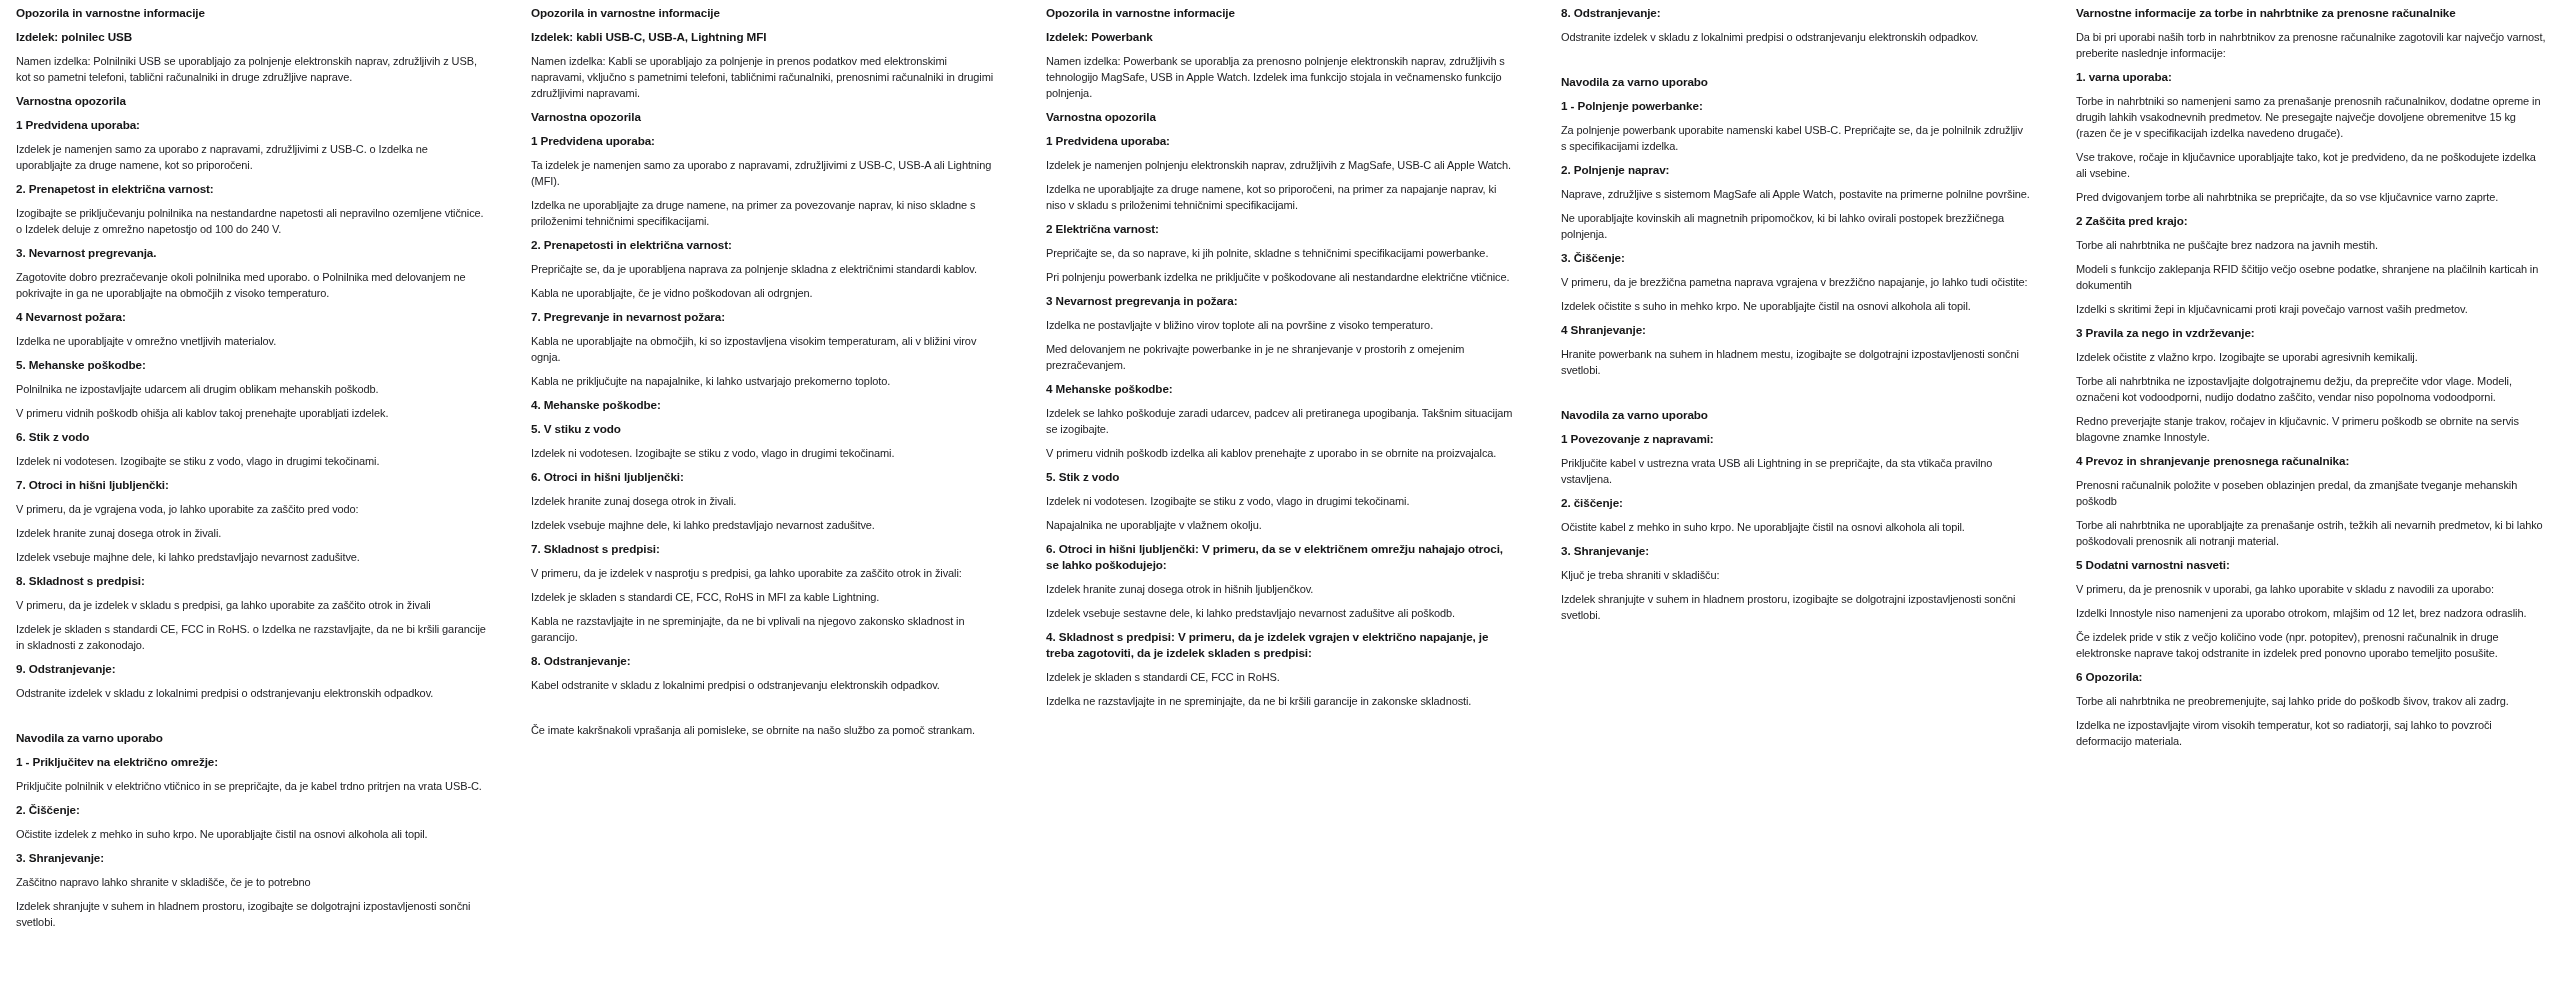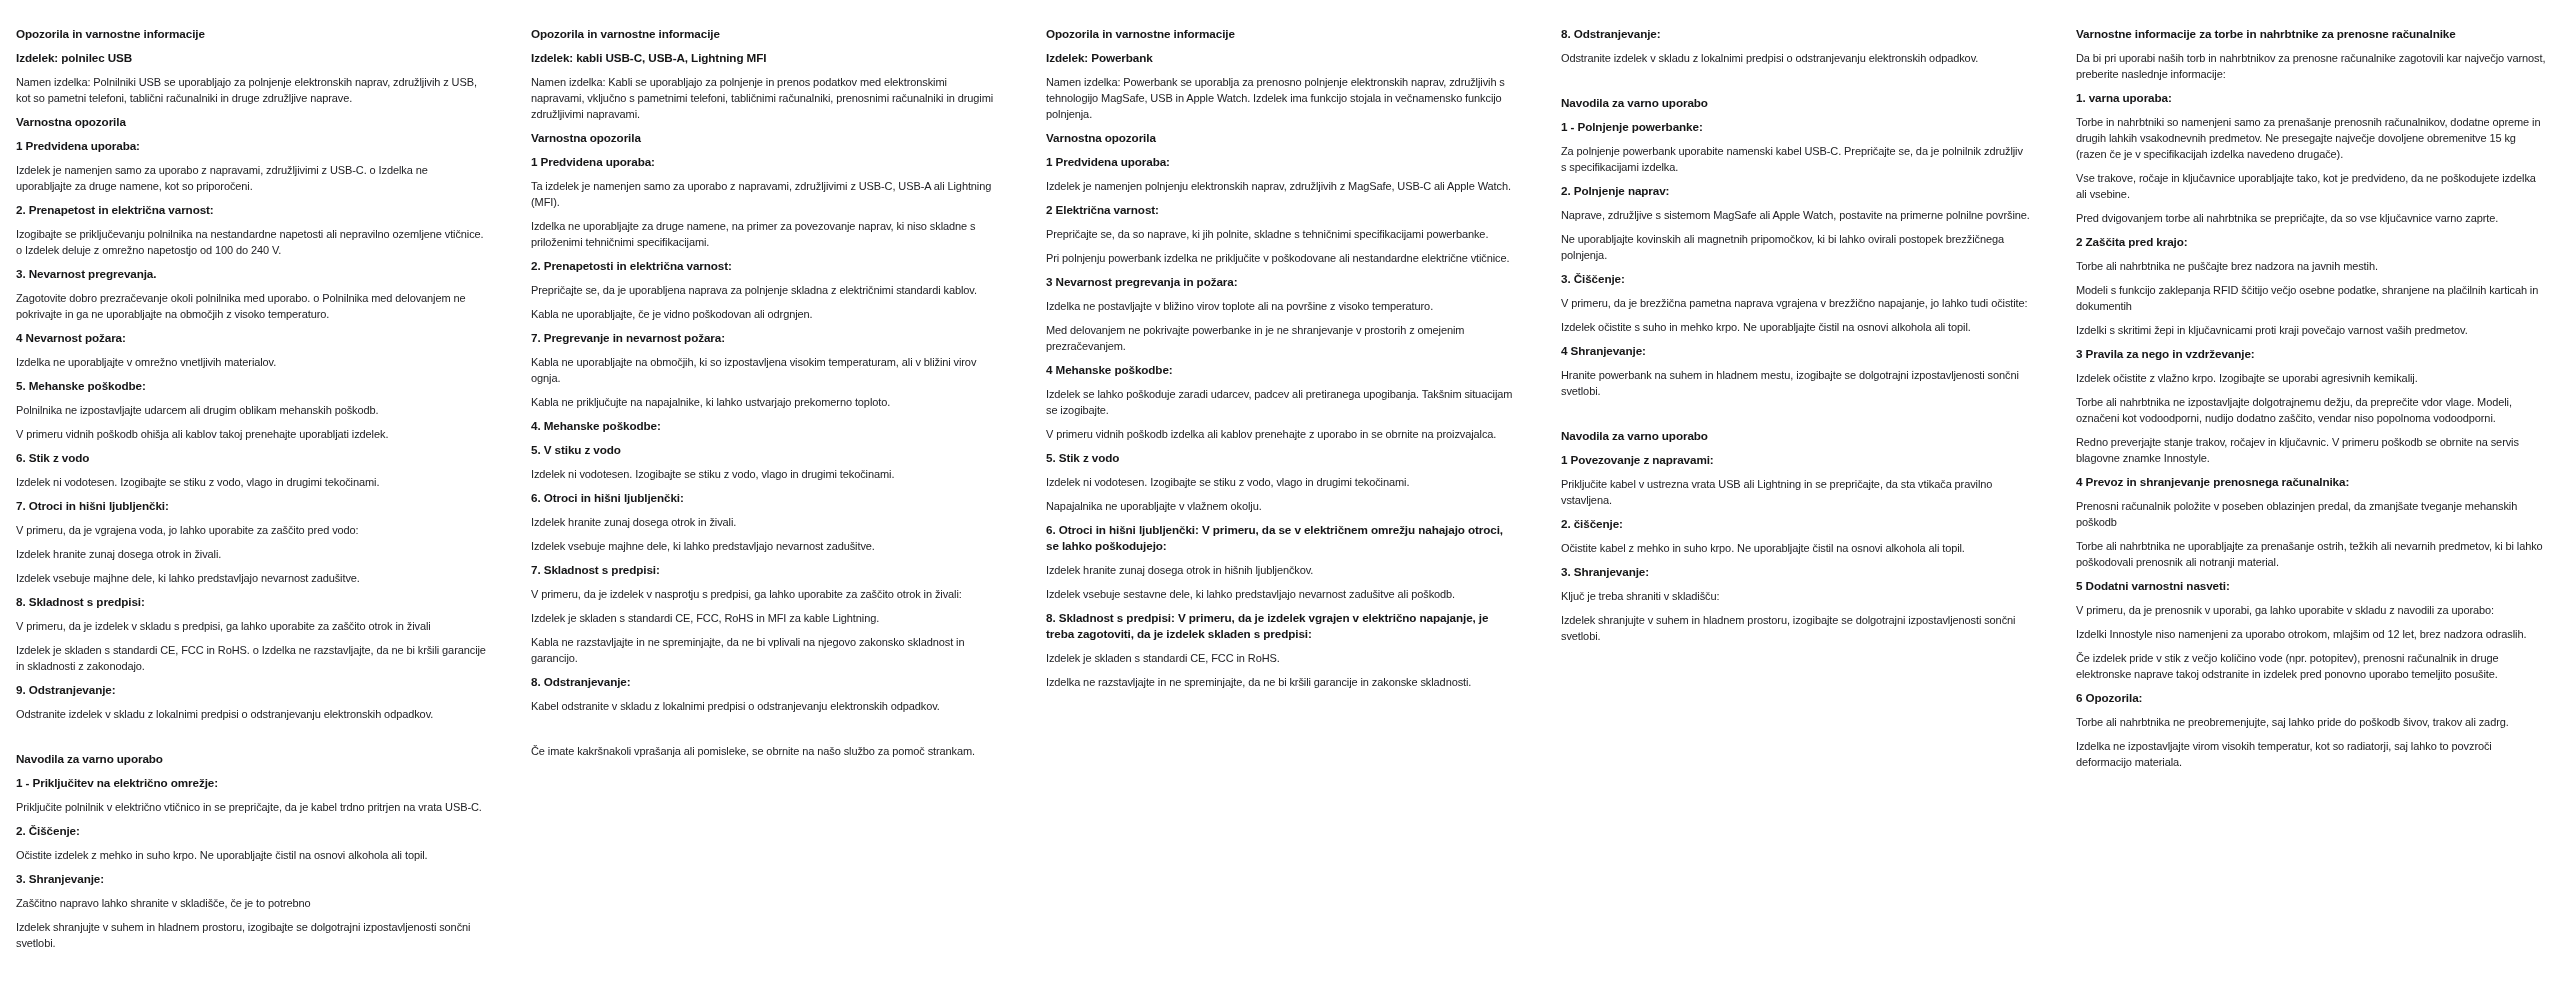--- a/index.html
+++ b/index.html
@@ -13,21 +13,21 @@
     overflow: hidden;
     font-family: "Liberation Sans", "DejaVu Sans", sans-serif;
     color: #1c1c1e;
   }
   #columns {
     display: flex;
     flex-direction: row;
     width: 2576px;
     height: 1006px;
     box-sizing: border-box;
-    padding-top: 26px;
+    padding-top: 5px;
     border-radius: 14px;
   }
   .column {
     width: 515px;
     box-sizing: border-box;
     padding: 0 29px 0 16px;
     flex: 0 0 515px;
   }
   .block-h {
     font-weight: bold;
@@ -118,36 +118,37 @@
       <div class="block-gap"></div>
       <div class="block-p">Če imate kakršnakoli vprašanja ali pomisleke, se obrnite na našo službo za pomoč strankam.</div>
     </section>
     <section class="column">
       <div class="block-h">Opozorila in varnostne informacije</div>
       <div class="block-h">Izdelek: Powerbank</div>
       <div class="block-p">Namen izdelka: Powerbank se uporablja za prenosno polnjenje elektronskih naprav, združljivih s tehnologijo MagSafe, USB in Apple Watch. Izdelek ima funkcijo stojala in večnamensko funkcijo polnjenja.</div>
       <div class="block-h">Varnostna opozorila</div>
       <div class="block-h">1 Predvidena uporaba:</div>
       <div class="block-p">Izdelek je namenjen polnjenju elektronskih naprav, združljivih z MagSafe, USB-C ali Apple Watch.</div>
+      <div class="block-p">Izdelka ne uporabljajte za druge namene, kot so priporočeni, na primer za napajanje naprav, ki niso v skladu s priloženimi tehničnimi specifikacijami.</div>
       <div class="block-h">2 Električna varnost:</div>
       <div class="block-p">Prepričajte se, da so naprave, ki jih polnite, skladne s tehničnimi specifikacijami powerbanke.</div>
       <div class="block-p">Pri polnjenju powerbank izdelka ne priključite v poškodovane ali nestandardne električne vtičnice.</div>
       <div class="block-h">3 Nevarnost pregrevanja in požara:</div>
       <div class="block-p">Izdelka ne postavljajte v bližino virov toplote ali na površine z visoko temperaturo.</div>
       <div class="block-p">Med delovanjem ne pokrivajte powerbanke in je ne shranjevanje v prostorih z omejenim prezračevanjem.</div>
       <div class="block-h">4 Mehanske poškodbe:</div>
       <div class="block-p">Izdelek se lahko poškoduje zaradi udarcev, padcev ali pretiranega upogibanja. Takšnim situacijam se izogibajte.</div>
       <div class="block-p">V primeru vidnih poškodb izdelka ali kablov prenehajte z uporabo in se obrnite na proizvajalca.</div>
       <div class="block-h">5. Stik z vodo</div>
       <div class="block-p">Izdelek ni vodotesen. Izogibajte se stiku z vodo, vlago in drugimi tekočinami.</div>
       <div class="block-p">Napajalnika ne uporabljajte v vlažnem okolju.</div>
       <div class="block-h">6. Otroci in hišni ljubljenčki: V primeru, da se v električnem omrežju nahajajo otroci, se lahko poškodujejo:</div>
       <div class="block-p">Izdelek hranite zunaj dosega otrok in hišnih ljubljenčkov.</div>
       <div class="block-p">Izdelek vsebuje sestavne dele, ki lahko predstavljajo nevarnost zadušitve ali poškodb.</div>
-      <div class="block-h">8. Skladnost s predpisi: V primeru, da je izdelek vgrajen v električno napajanje, je treba zagotoviti, da je izdelek skladen s predpisi:</div>
+      <div class="block-h">4. Skladnost s predpisi: V primeru, da je izdelek vgrajen v električno napajanje, je treba zagotoviti, da je izdelek skladen s predpisi:</div>
       <div class="block-p">Izdelek je skladen s standardi CE, FCC in RoHS.</div>
       <div class="block-p">Izdelka ne razstavljajte in ne spreminjajte, da ne bi kršili garancije in zakonske skladnosti.</div>
     </section>
     <section class="column">
       <div class="block-h">8. Odstranjevanje:</div>
       <div class="block-p">Odstranite izdelek v skladu z lokalnimi predpisi o odstranjevanju elektronskih odpadkov.</div>
       <div class="block-gap"></div>
       <div class="block-h">Navodila za varno uporabo</div>
       <div class="block-h">1 - Polnjenje powerbanke:</div>
       <div class="block-p">Za polnjenje powerbank uporabite namenski kabel USB-C. Prepričajte se, da je polnilnik združljiv s specifikacijami izdelka.</div>

